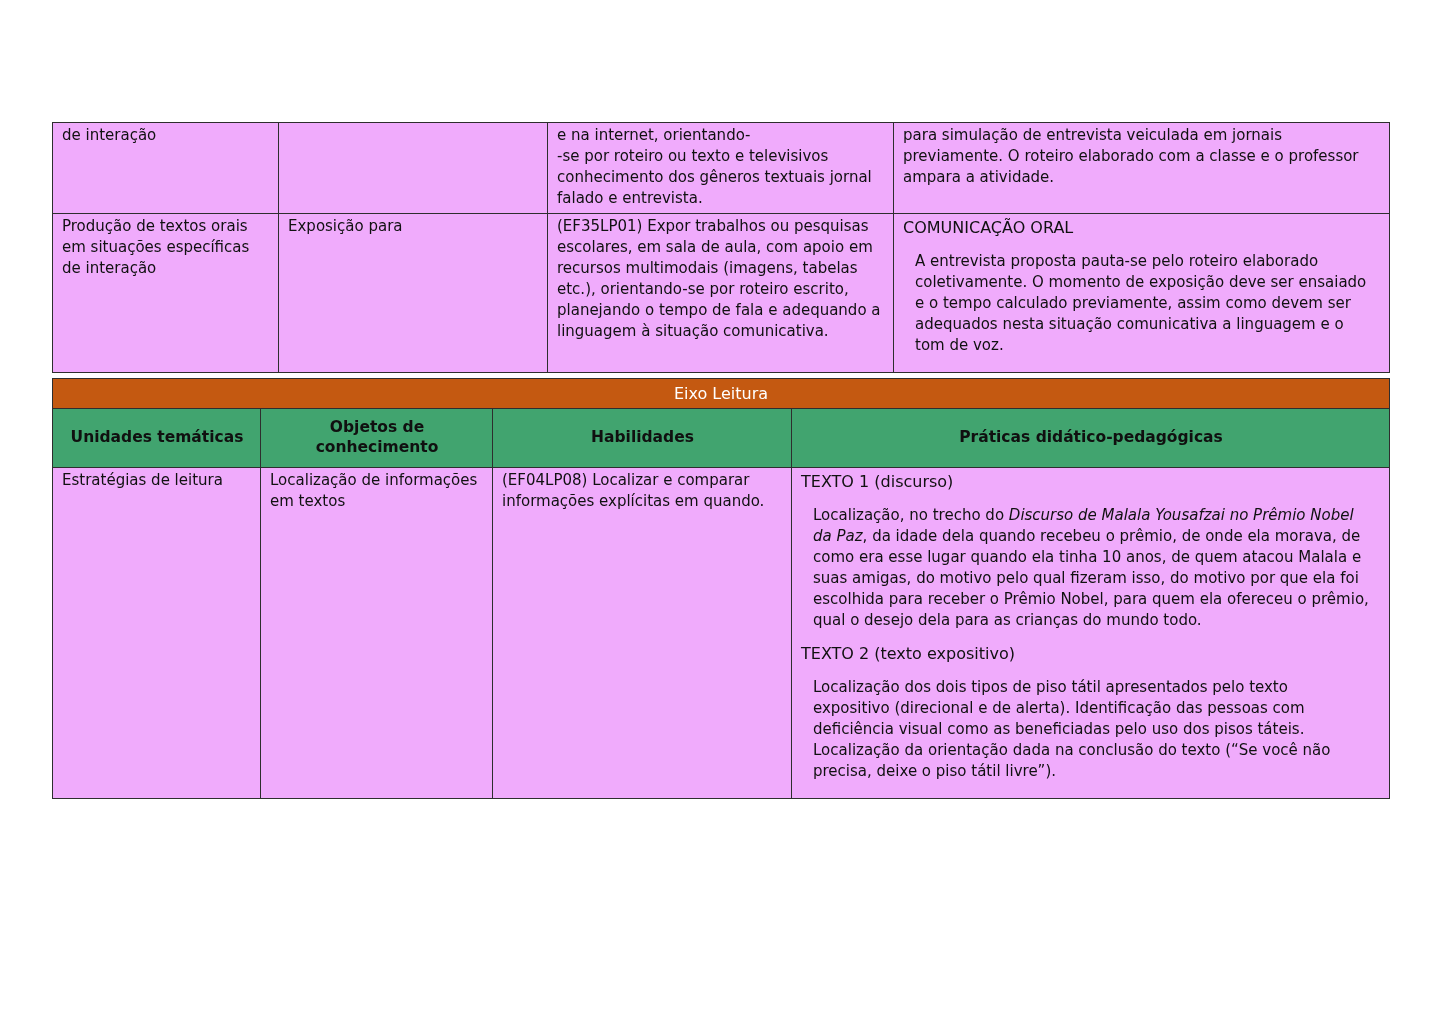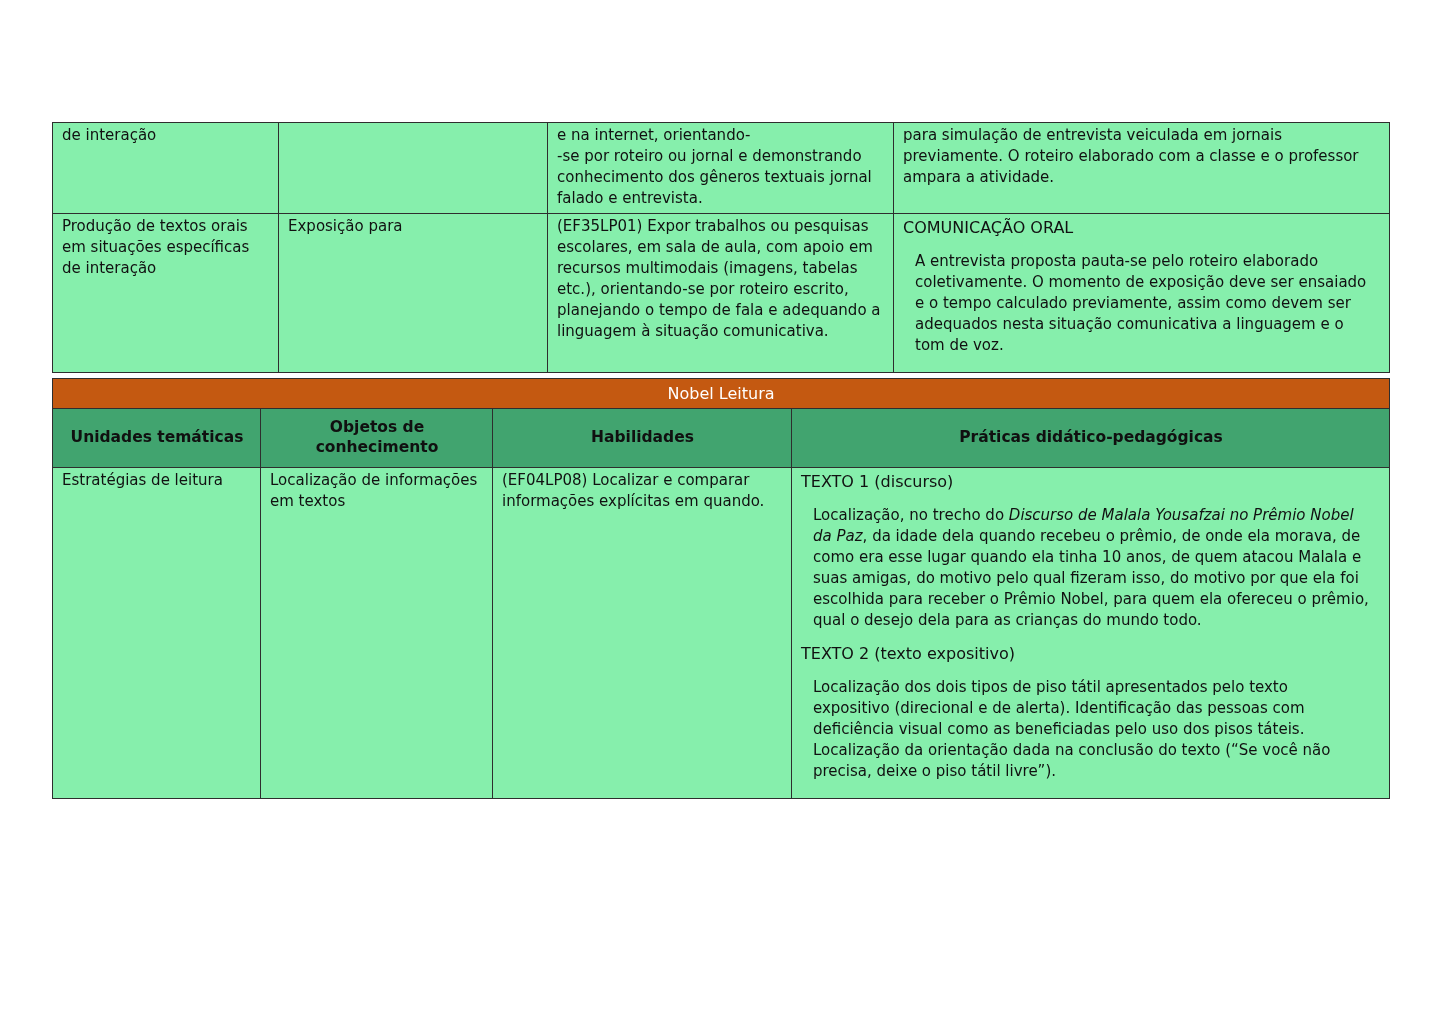--- a/index.html
+++ b/index.html
@@ -16,21 +16,21 @@
     background: #ffffff;
     font-family: "DejaVu Sans", sans-serif;
     color: var(--text);
     position: relative;
     overflow: hidden;
   }
   table.doc-table {
     position: absolute;
     border-collapse: collapse;
     table-layout: fixed;
-    background: #86efac;
+    background: #f0abfc;
   }
   #table1 { left: 52px; top: 122px; width: 1337px; }
   #table2 { left: 52px; top: 378px; width: 1337px; }
   .doc-table td, .doc-table th {
     border: 1px solid var(--border);
     vertical-align: top;
     padding: 2px 8px 4px 9px;
     font-size: 15px;
     line-height: 21px;
     text-align: left;
@@ -81,21 +81,21 @@
       <col style="width:226px">
         <col style="width:269px">
         <col style="width:346px">
         <col style="width:496px">
     </colgroup>
     <tbody>
       <tr class="r1">
         <td>de interação</td>
         <td></td>
         <td class="preline">e na internet, orientando-
--se por roteiro ou jornal e demonstrando conhecimento dos gêneros textuais jornal falado e entrevista.</td>
+-se por roteiro ou texto e televisivos conhecimento dos gêneros textuais jornal falado e entrevista.</td>
         <td>para simulação de entrevista veiculada em jornais previamente. O roteiro elaborado com a classe e o professor ampara a atividade.</td>
       </tr>
       <tr class="r2">
         <td>Produção de textos orais em situações específicas de interação</td>
         <td>Exposição para</td>
         <td>(EF35LP01) Expor trabalhos ou pesquisas escolares, em sala de aula, com apoio em recursos multimodais (imagens, tabelas etc.), orientando-se por roteiro escrito, planejando o tempo de fala e adequando a linguagem à situação comunicativa.</td>
         <td>
           <div class="cell-heading">COMUNICAÇÃO ORAL</div>
           <p class="cell-para">A entrevista proposta pauta-se pelo roteiro elaborado coletivamente. O momento de exposição deve ser ensaiado e o tempo calculado previamente, assim como devem ser adequados nesta situação comunicativa a linguagem e o tom de voz.</p>
         </td>
@@ -105,21 +105,21 @@
 
   <table class="doc-table" id="table2">
     <colgroup>
       <col style="width:208px">
         <col style="width:232px">
         <col style="width:299px">
         <col style="width:598px">
     </colgroup>
     <tbody>
       <tr class="banner-row">
-        <td class="banner-cell" colspan="4">Nobel Leitura</td>
+        <td class="banner-cell" colspan="4">Eixo Leitura</td>
       </tr>
       <tr class="header-row">
         <th class="col-header">Unidades temáticas</th>
         <th class="col-header">Objetos de conhecimento</th>
         <th class="col-header">Habilidades</th>
         <th class="col-header">Práticas didático-pedagógicas</th>
       </tr>
       <tr class="data-row">
         <td>Estratégias de leitura</td>
         <td>Localização de informações em textos</td>

